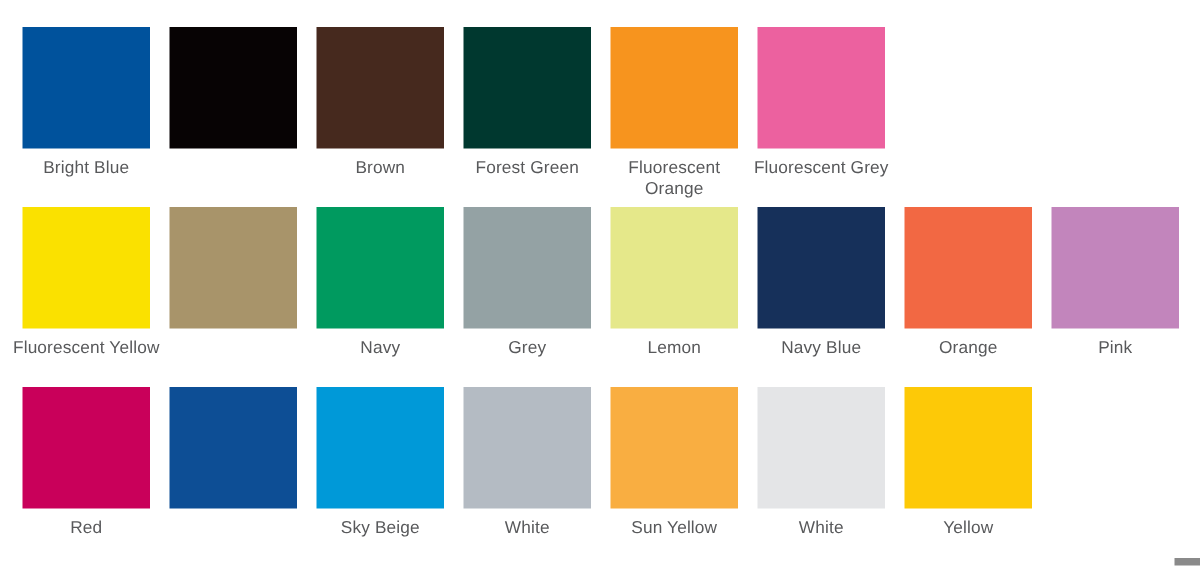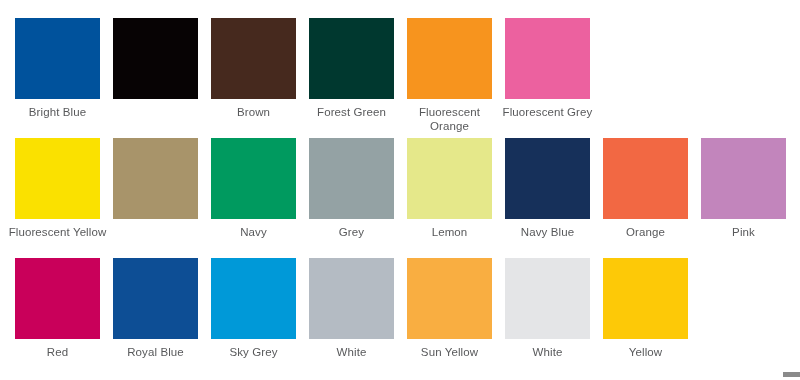--- a/index.html
+++ b/index.html
@@ -123,25 +123,24 @@
         <div class="swatch-label">Pink</div>
       </div>
     </div>
     <div class="swatch-row">
       <div class="swatch-cell">
         <div class="swatch-chip" style="background: rgb(201, 0, 90);"></div>
         <div class="swatch-label">Red</div>
       </div>
       <div class="swatch-cell">
         <div class="swatch-chip" style="background: rgb(13, 78, 149);"></div>
-        <div class="swatch-label">Royal Blue</div>
       </div>
       <div class="swatch-cell">
         <div class="swatch-chip" style="background: rgb(0, 153, 216);"></div>
-        <div class="swatch-label">Sky Grey</div>
+        <div class="swatch-label">Sky Beige</div>
       </div>
       <div class="swatch-cell">
         <div class="swatch-chip" style="background: rgb(180, 187, 195);"></div>
         <div class="swatch-label">White</div>
       </div>
       <div class="swatch-cell">
         <div class="swatch-chip" style="background: rgb(249, 174, 65);"></div>
         <div class="swatch-label">Sun Yellow</div>
       </div>
       <div class="swatch-cell">

